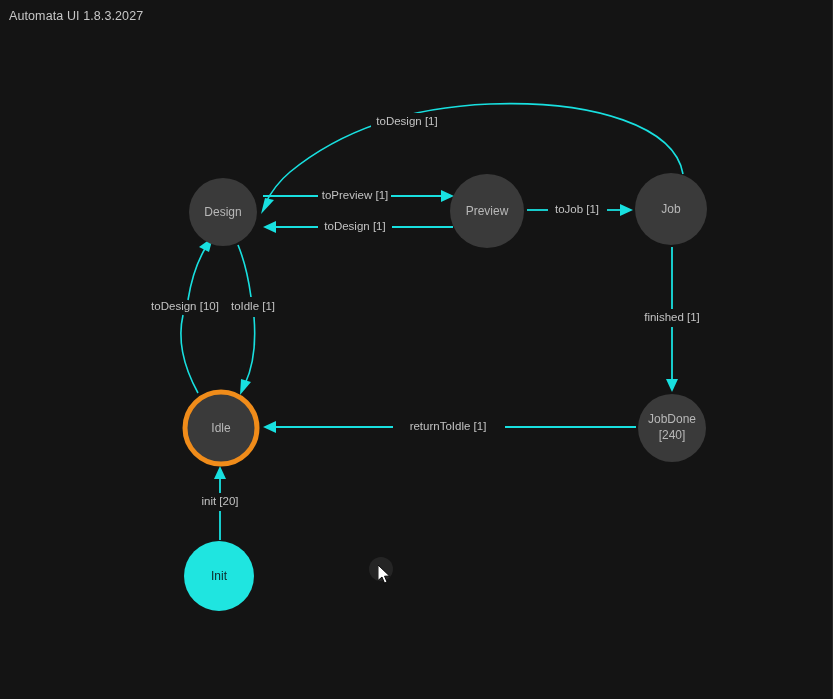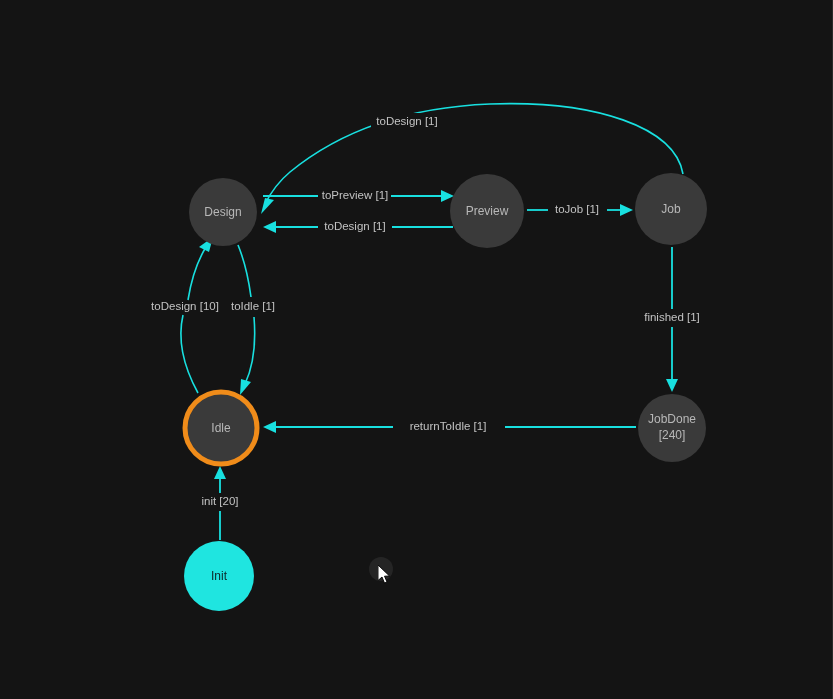--- a/index.html
+++ b/index.html
@@ -110,20 +110,23 @@
     width: 14px;
     height: 20px;
     pointer-events: none;
   }
 </style>
 </head>
 <body>
 
 <div id="app-window">
 
+  <div id="title-bar">
+    <div id="app-title">Automata UI 1.8.3.2027</div>
+  </div>
 
   <div id="graph-canvas">
 
     <svg id="automata-svg" viewBox="0 0 833 699" xmlns="http://www.w3.org/2000/svg">
 
       <g>
         <path class="edge-curve" d="M 648,142 C 640,95 560,68 455,72 C 380,75 310,95 255,140 C 243,150 235,162 230,172"></path>
         <polygon class="arrow-head" points="226,182 239,168 230,166"></polygon>
         <rect x="336" y="81" width="76" height="17" fill="#141414"></rect>
         <text class="edge-label" x="372" y="90">toDesign [1]</text>

